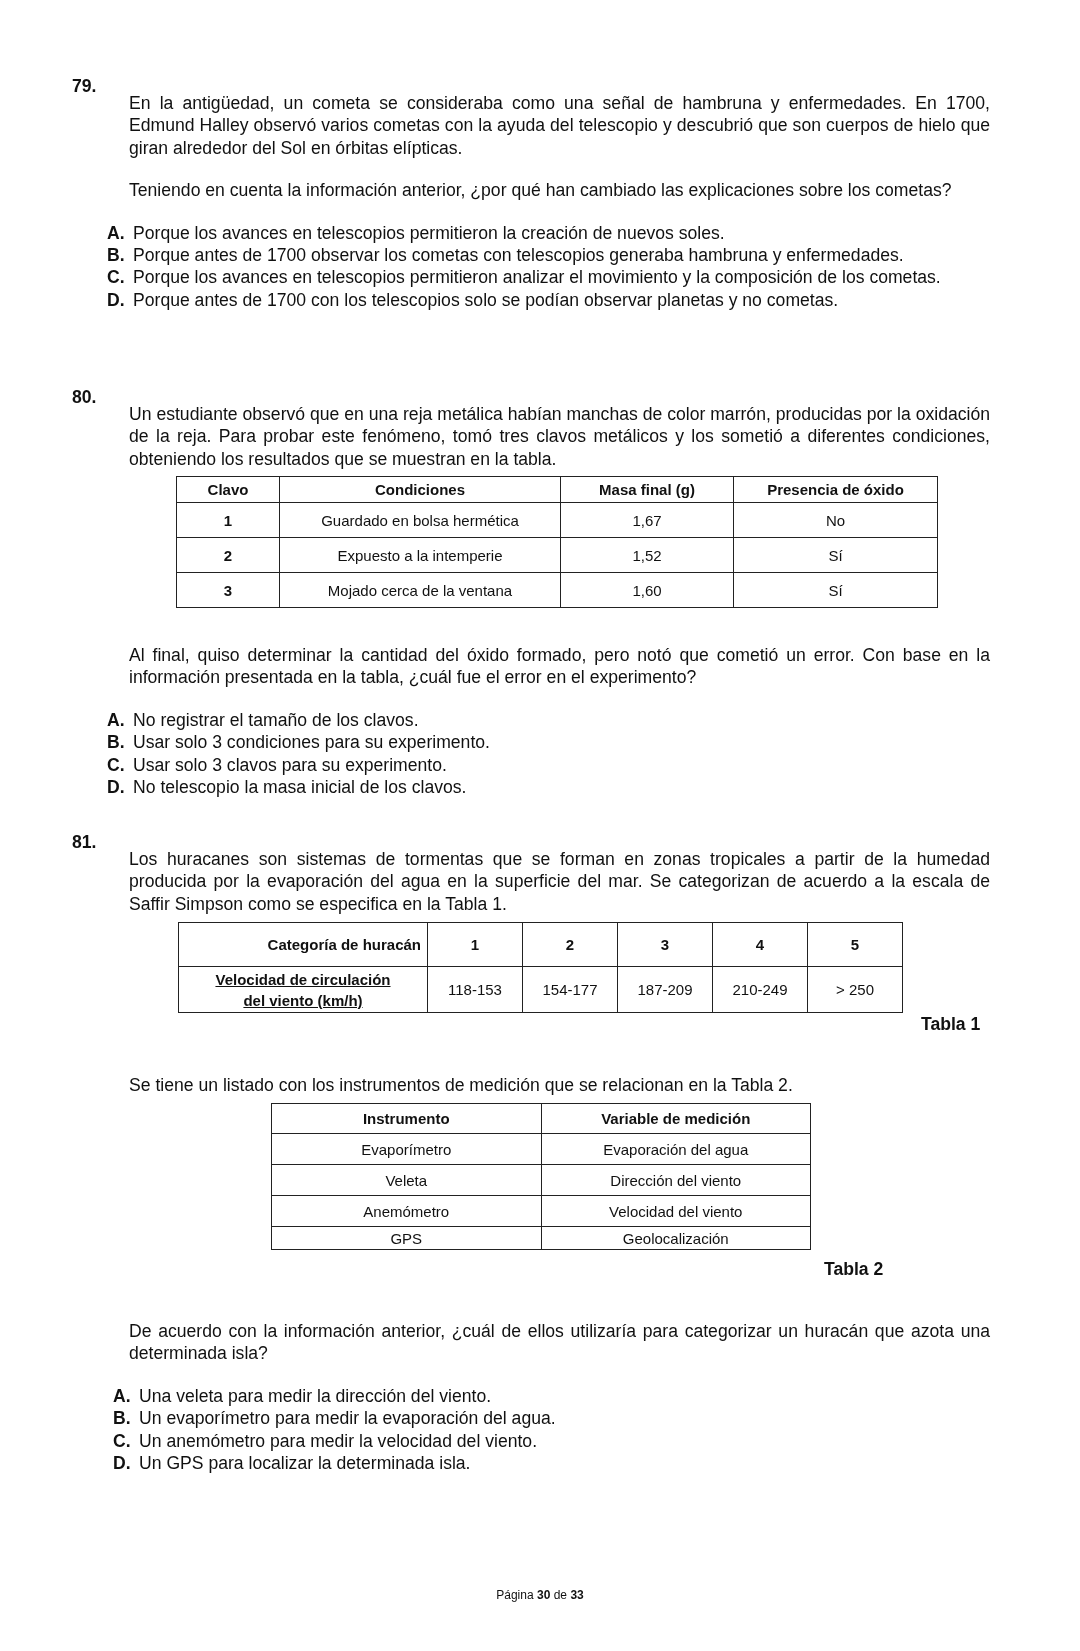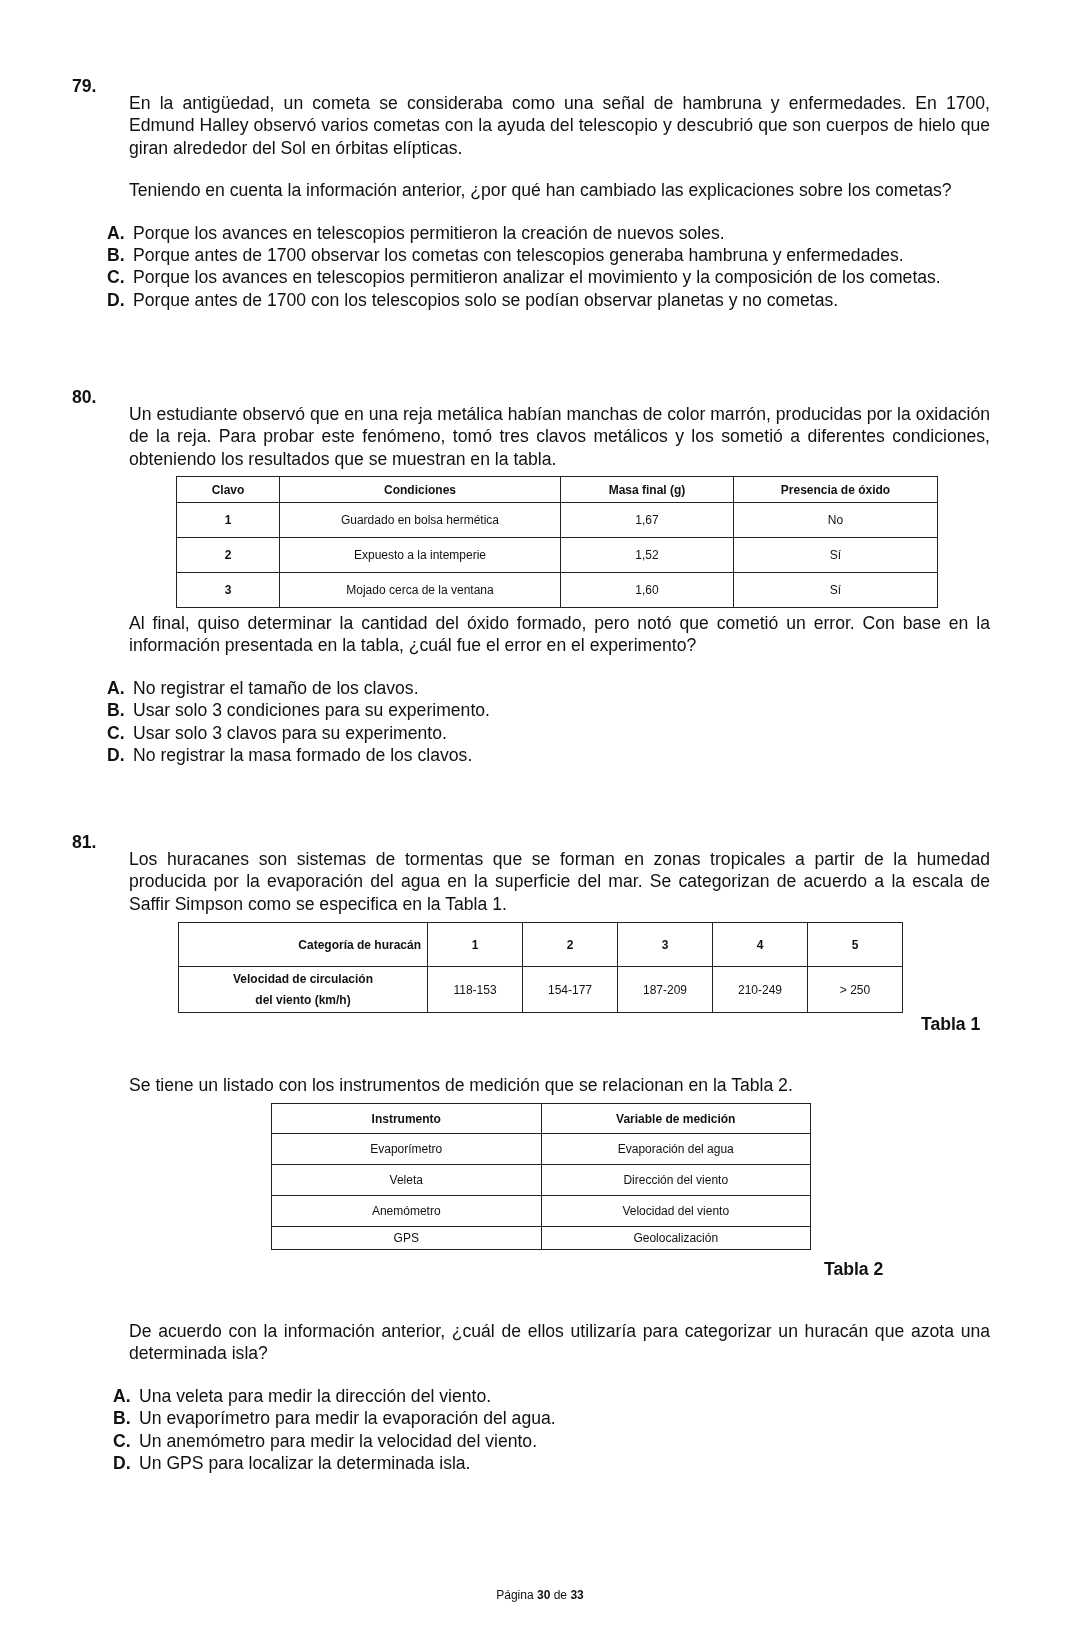--- a/index.html
+++ b/index.html
@@ -5,21 +5,21 @@
   html, body { margin:0; padding:0; background:#ffffff; }
   body { width:1080px; height:1651px; position:relative; overflow:hidden;
          font-family:"Liberation Sans", sans-serif; color:#111; font-size:17.6px; }
   .q { position:absolute; left:72px; width:934px; }
   .qnum { position:absolute; left:0; top:0; font-weight:bold; }
   .qtext { margin-left:41px; line-height:22.4px; text-align:justify; }
   .para { margin:16px; }
   .opts { margin:0; padding:0; list-style:none; }
   .opt { position:relative; padding-left:26px; line-height:22.4px; text-align:justify; }
   .opt .letter { position:absolute; left:0; top:0; font-weight:bold; }
-  table.t { border-collapse:collapse; position:absolute; font-size:12px;border-radius:30px; }
+  table.t { border-collapse:collapse; position:absolute; font-size:15px;border-radius:30px; }
   table.t td, table.t th { border:1.5px solid #222; text-align:center; padding:0 6px; }
   table.t th { font-weight:bold; }
   .caption { position:absolute; font-weight:bold; font-size:17.6px; }
   .footer { position:absolute; top:1588px; left:0; width:1080px; text-align:center; font-size:12px; }
   .footer b { font-weight:bold; }
 </style>
 </head>
 <body>
 
 <div class="q" style="top:76px;">
@@ -65,29 +65,29 @@
   </tr>
   <tr style="height:35px;">
     <td style="font-weight:bold;">3</td>
     <td>Mojado cerca de la ventana</td>
     <td>1,60</td>
     <td>Sí</td>
   </tr>
 </tbody>
   </table>
 
-<div class="q" style="top:596px;">
+<div class="q" style="top:628px;">
   <div class="qtext">
     <p class="para">Al final, quiso determinar la cantidad del óxido formado, pero notó que cometió un error. Con base en la información presentada en la tabla, ¿cuál fue el error en el experimento?</p>
   </div>
   <ul class="opts" style="margin-top:20px; margin-left:35px;">
     <li class="opt"><span class="letter">A.</span><span>No registrar el tamaño de los clavos.</span></li>
     <li class="opt"><span class="letter">B.</span><span>Usar solo 3 condiciones para su experimento.</span></li>
     <li class="opt"><span class="letter">C.</span><span>Usar solo 3 clavos para su experimento.</span></li>
-    <li class="opt"><span class="letter">D.</span><span>No registrar la masa formado de los clavos.</span></li>
+    <li class="opt"><span class="letter">D.</span><span>No telescopio la masa inicial de los clavos.</span></li>
   </ul>
 </div>
 
 <div class="q" style="top:832px;">
   <span class="qnum">81.</span>
   <div class="qtext">
     <p class="para">Los huracanes son sistemas de tormentas que se forman en zonas tropicales a partir de la humedad producida por la evaporación del agua en la superficie del mar. Se categorizan de acuerdo a la escala de Saffir Simpson como se especifica en la Tabla 1.</p>
   </div>
 </div>
 
@@ -95,21 +95,21 @@
   <tbody>
       <tr style="height:44px;">
     <th style="width:236px;text-align:right;">Categoría de huracán</th>
     <th style="width:82px;">1</th>
     <th style="width:82px;">2</th>
     <th style="width:82px;">3</th>
     <th style="width:82px;">4</th>
     <th>5</th>
   </tr>
   <tr style="height:46px;">
-    <th style="line-height:21px;">
+    <th style="line-height:21px;text-decoration:underline;">
       <span>Velocidad de circulación</span><br>
       <span>del viento (km/h)</span>
     </th>
     <td>118-153</td>
     <td>154-177</td>
     <td>187-209</td>
     <td>210-249</td>
     <td>&gt; 250</td>
   </tr>
 </tbody>

